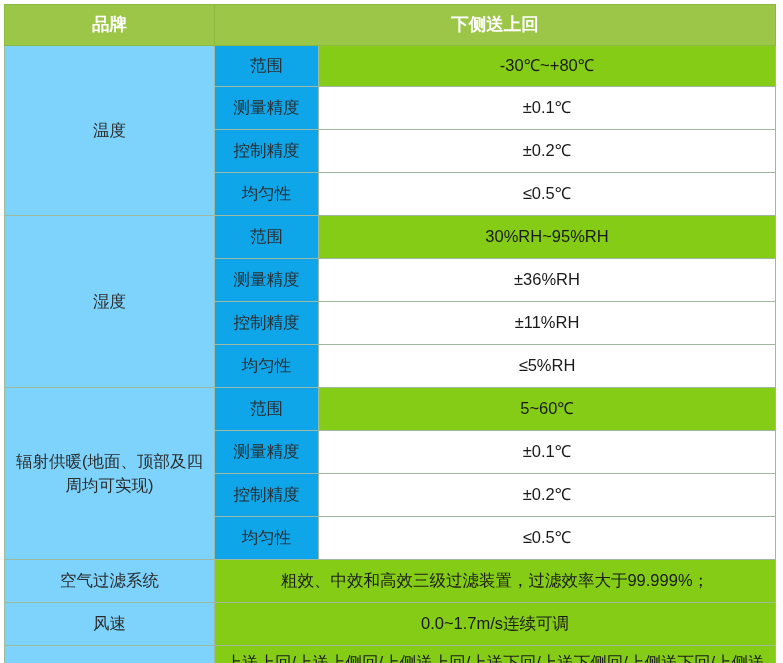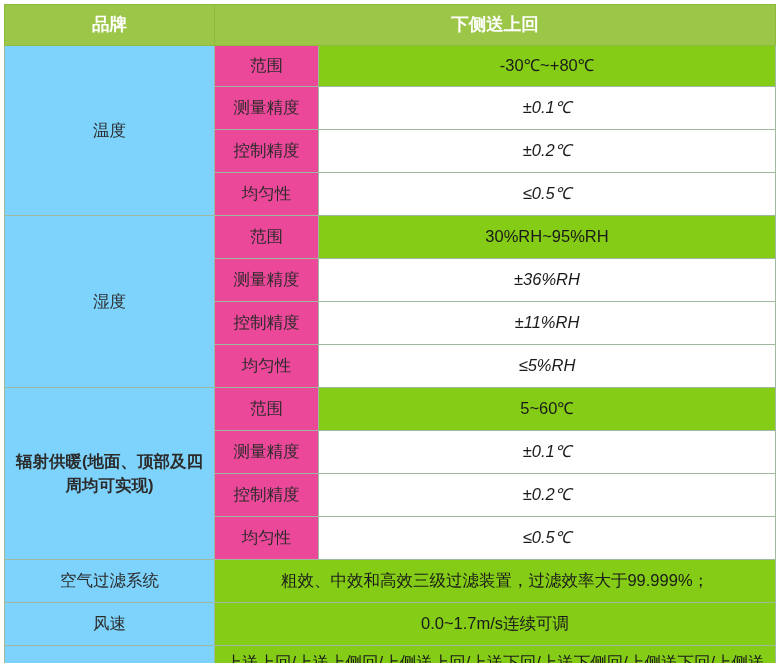--- a/index.html
+++ b/index.html
@@ -39,36 +39,34 @@
     border-color: #8cb93e;
   }
   
   .cat {
     background: #7dd3fc;
     font-size: 17px;
     color: #2b2b2b;
   }
   
   .sub {
-    background: #ec4899;
+    background: #0ea5e9;
     font-size: 16px;
     color: #2b2b2b;
   }
   
   .val {
     background: #ffffff;
-    font-style: italic;
   }
   .val-tint {
     background: #84cc16;
   }
   .wide-left {
     font-size: 16px;
     line-height: 1.5;
-    font-weight: bold;
   }
   .value-multiline {
     text-align: center;
     line-height: 1.6;
     padding: 7px 10px;
     font-size: 16.5px;
   }
   .row-h-std { height: 32px; }
   .row-h-first { height: 30px; }
 </style>

